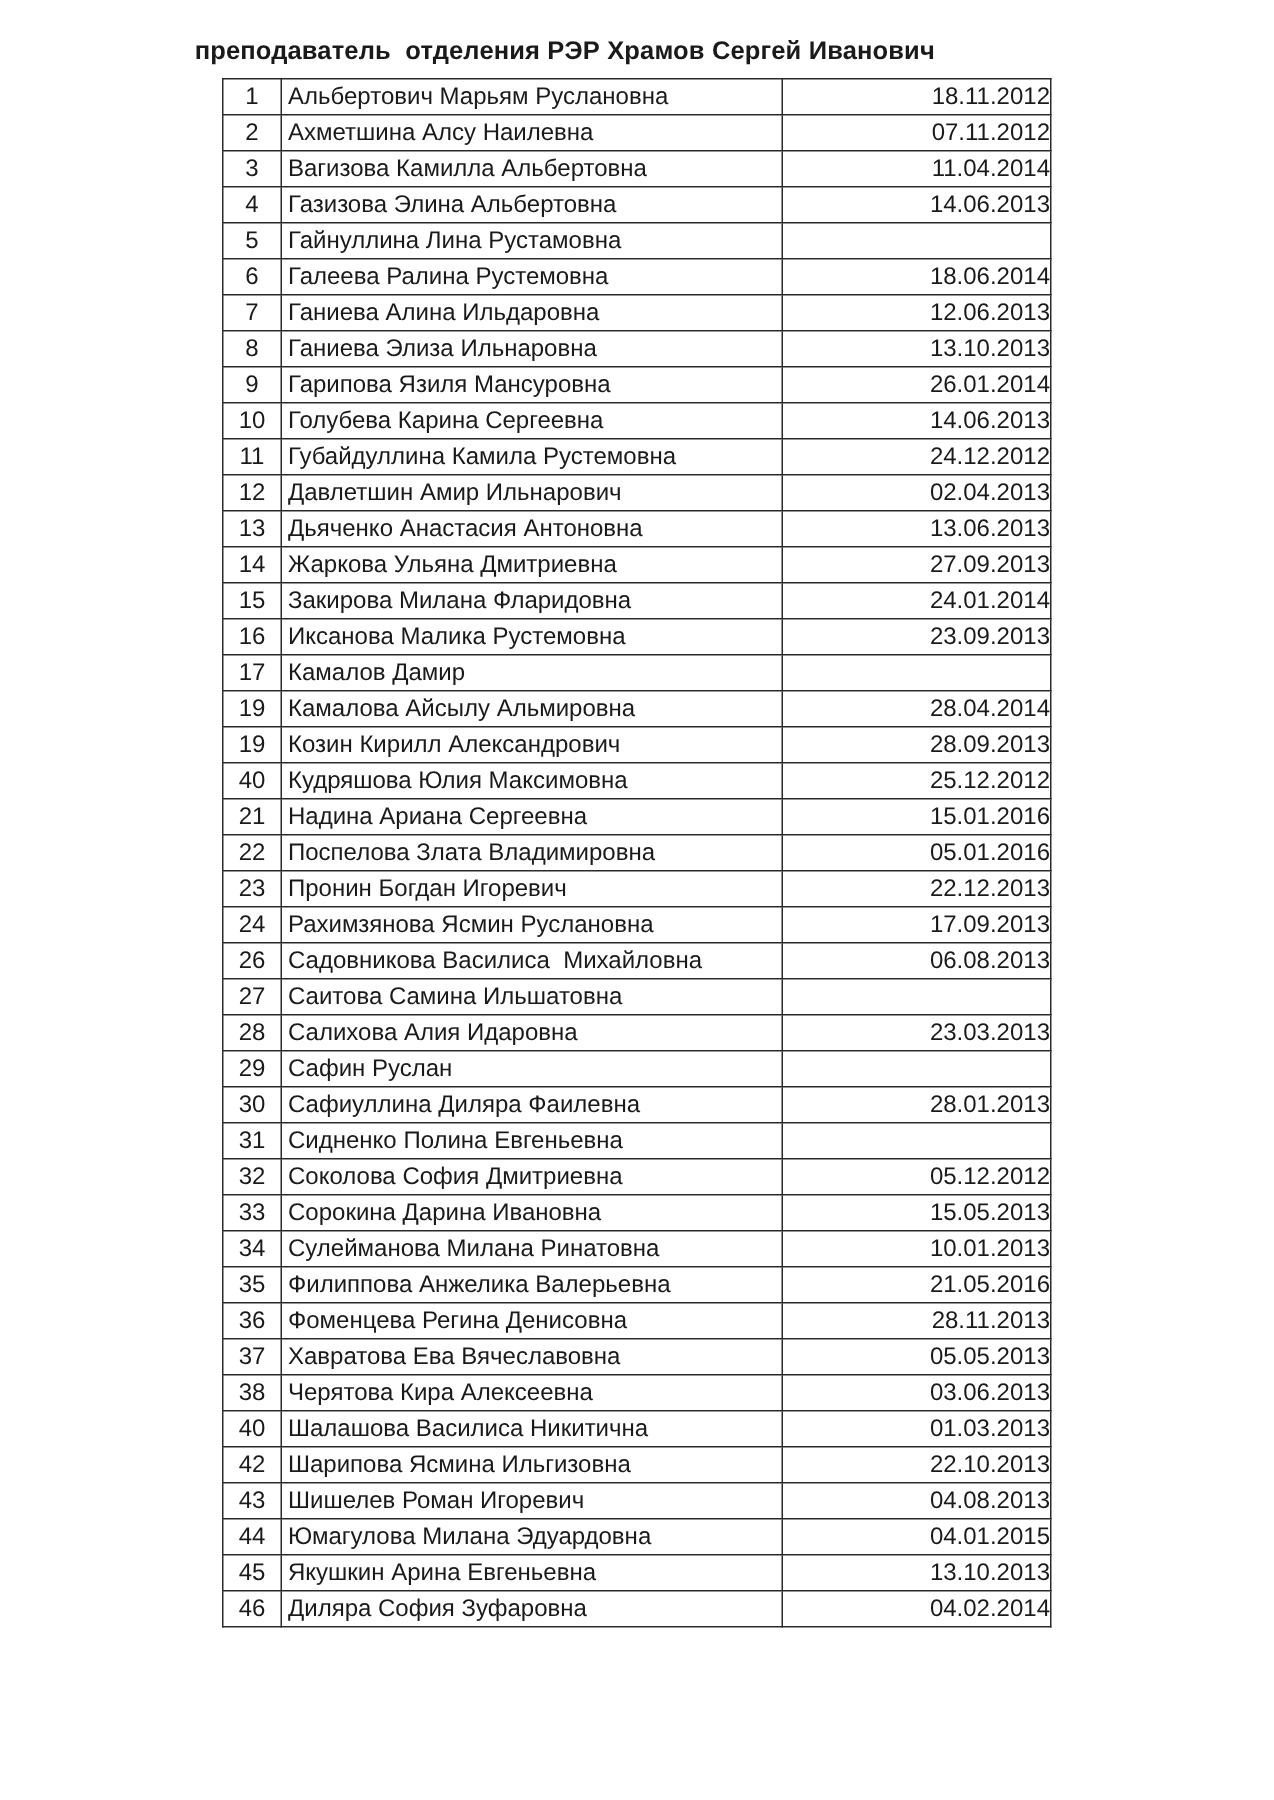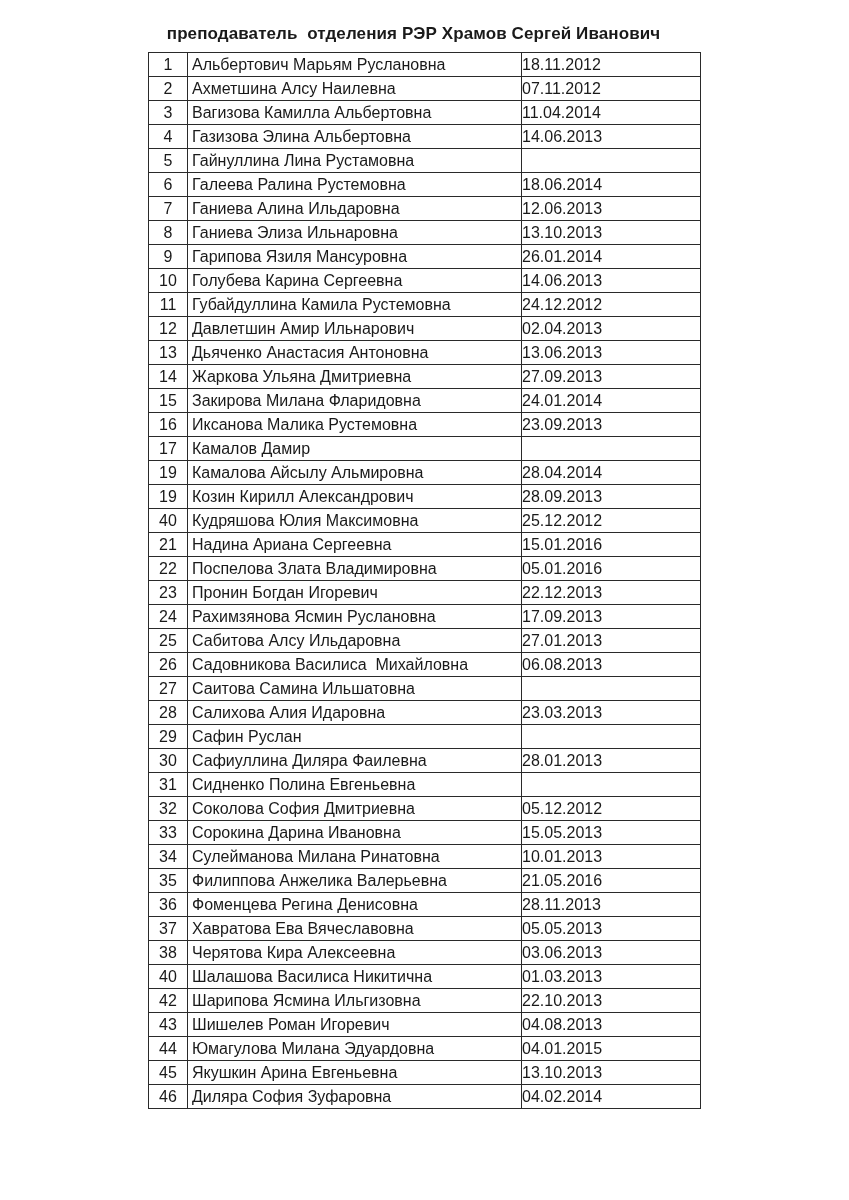--- a/index.html
+++ b/index.html
@@ -18,21 +18,20 @@
     .title {
       position: absolute;
       left: 0;
       top: 24px;
       width: 753px;
       text-align: center;
       font-size: 17px;
       font-weight: bold;
       letter-spacing: 0.1px;
       white-space: pre;
-      margin-left: 37px;
     }
     table.roster {
       position: absolute;
       left: 148px;
       top: 52px;
       width: 552px;
       border-collapse: collapse;
       table-layout: fixed;
     }
     table.roster td {
@@ -47,21 +46,21 @@
     col.c-num { width: 39px; }
     col.c-name { width: 334px; }
     col.c-date { width: 179px; }
     td.num {
       text-align: center;
     }
     td.name {
       padding-left: 4px !important;
     }
     td.date {
-      text-align: left;
+      text-align: right;
     }
   </style>
 </head>
 <body>
 
 <div class="title">преподаватель  отделения РЭР Храмов Сергей Иванович</div>
 
 <table class="roster">
   <colgroup>
     <col class="c-num">
@@ -183,25 +182,20 @@
         <td class="num">23</td>
         <td class="name">Пронин Богдан Игоревич</td>
         <td class="date">22.12.2013</td>
       </tr>
       <tr>
         <td class="num">24</td>
         <td class="name">Рахимзянова Ясмин Руслановна</td>
         <td class="date">17.09.2013</td>
       </tr>
       <tr>
-        <td class="num">25</td>
-        <td class="name">Сабитова Алсу Ильдаровна</td>
-        <td class="date">27.01.2013</td>
-      </tr>
-      <tr>
         <td class="num">26</td>
         <td class="name">Садовникова Василиса  Михайловна</td>
         <td class="date">06.08.2013</td>
       </tr>
       <tr>
         <td class="num">27</td>
         <td class="name">Саитова Самина Ильшатовна</td>
         <td class="date"></td>
       </tr>
       <tr>

